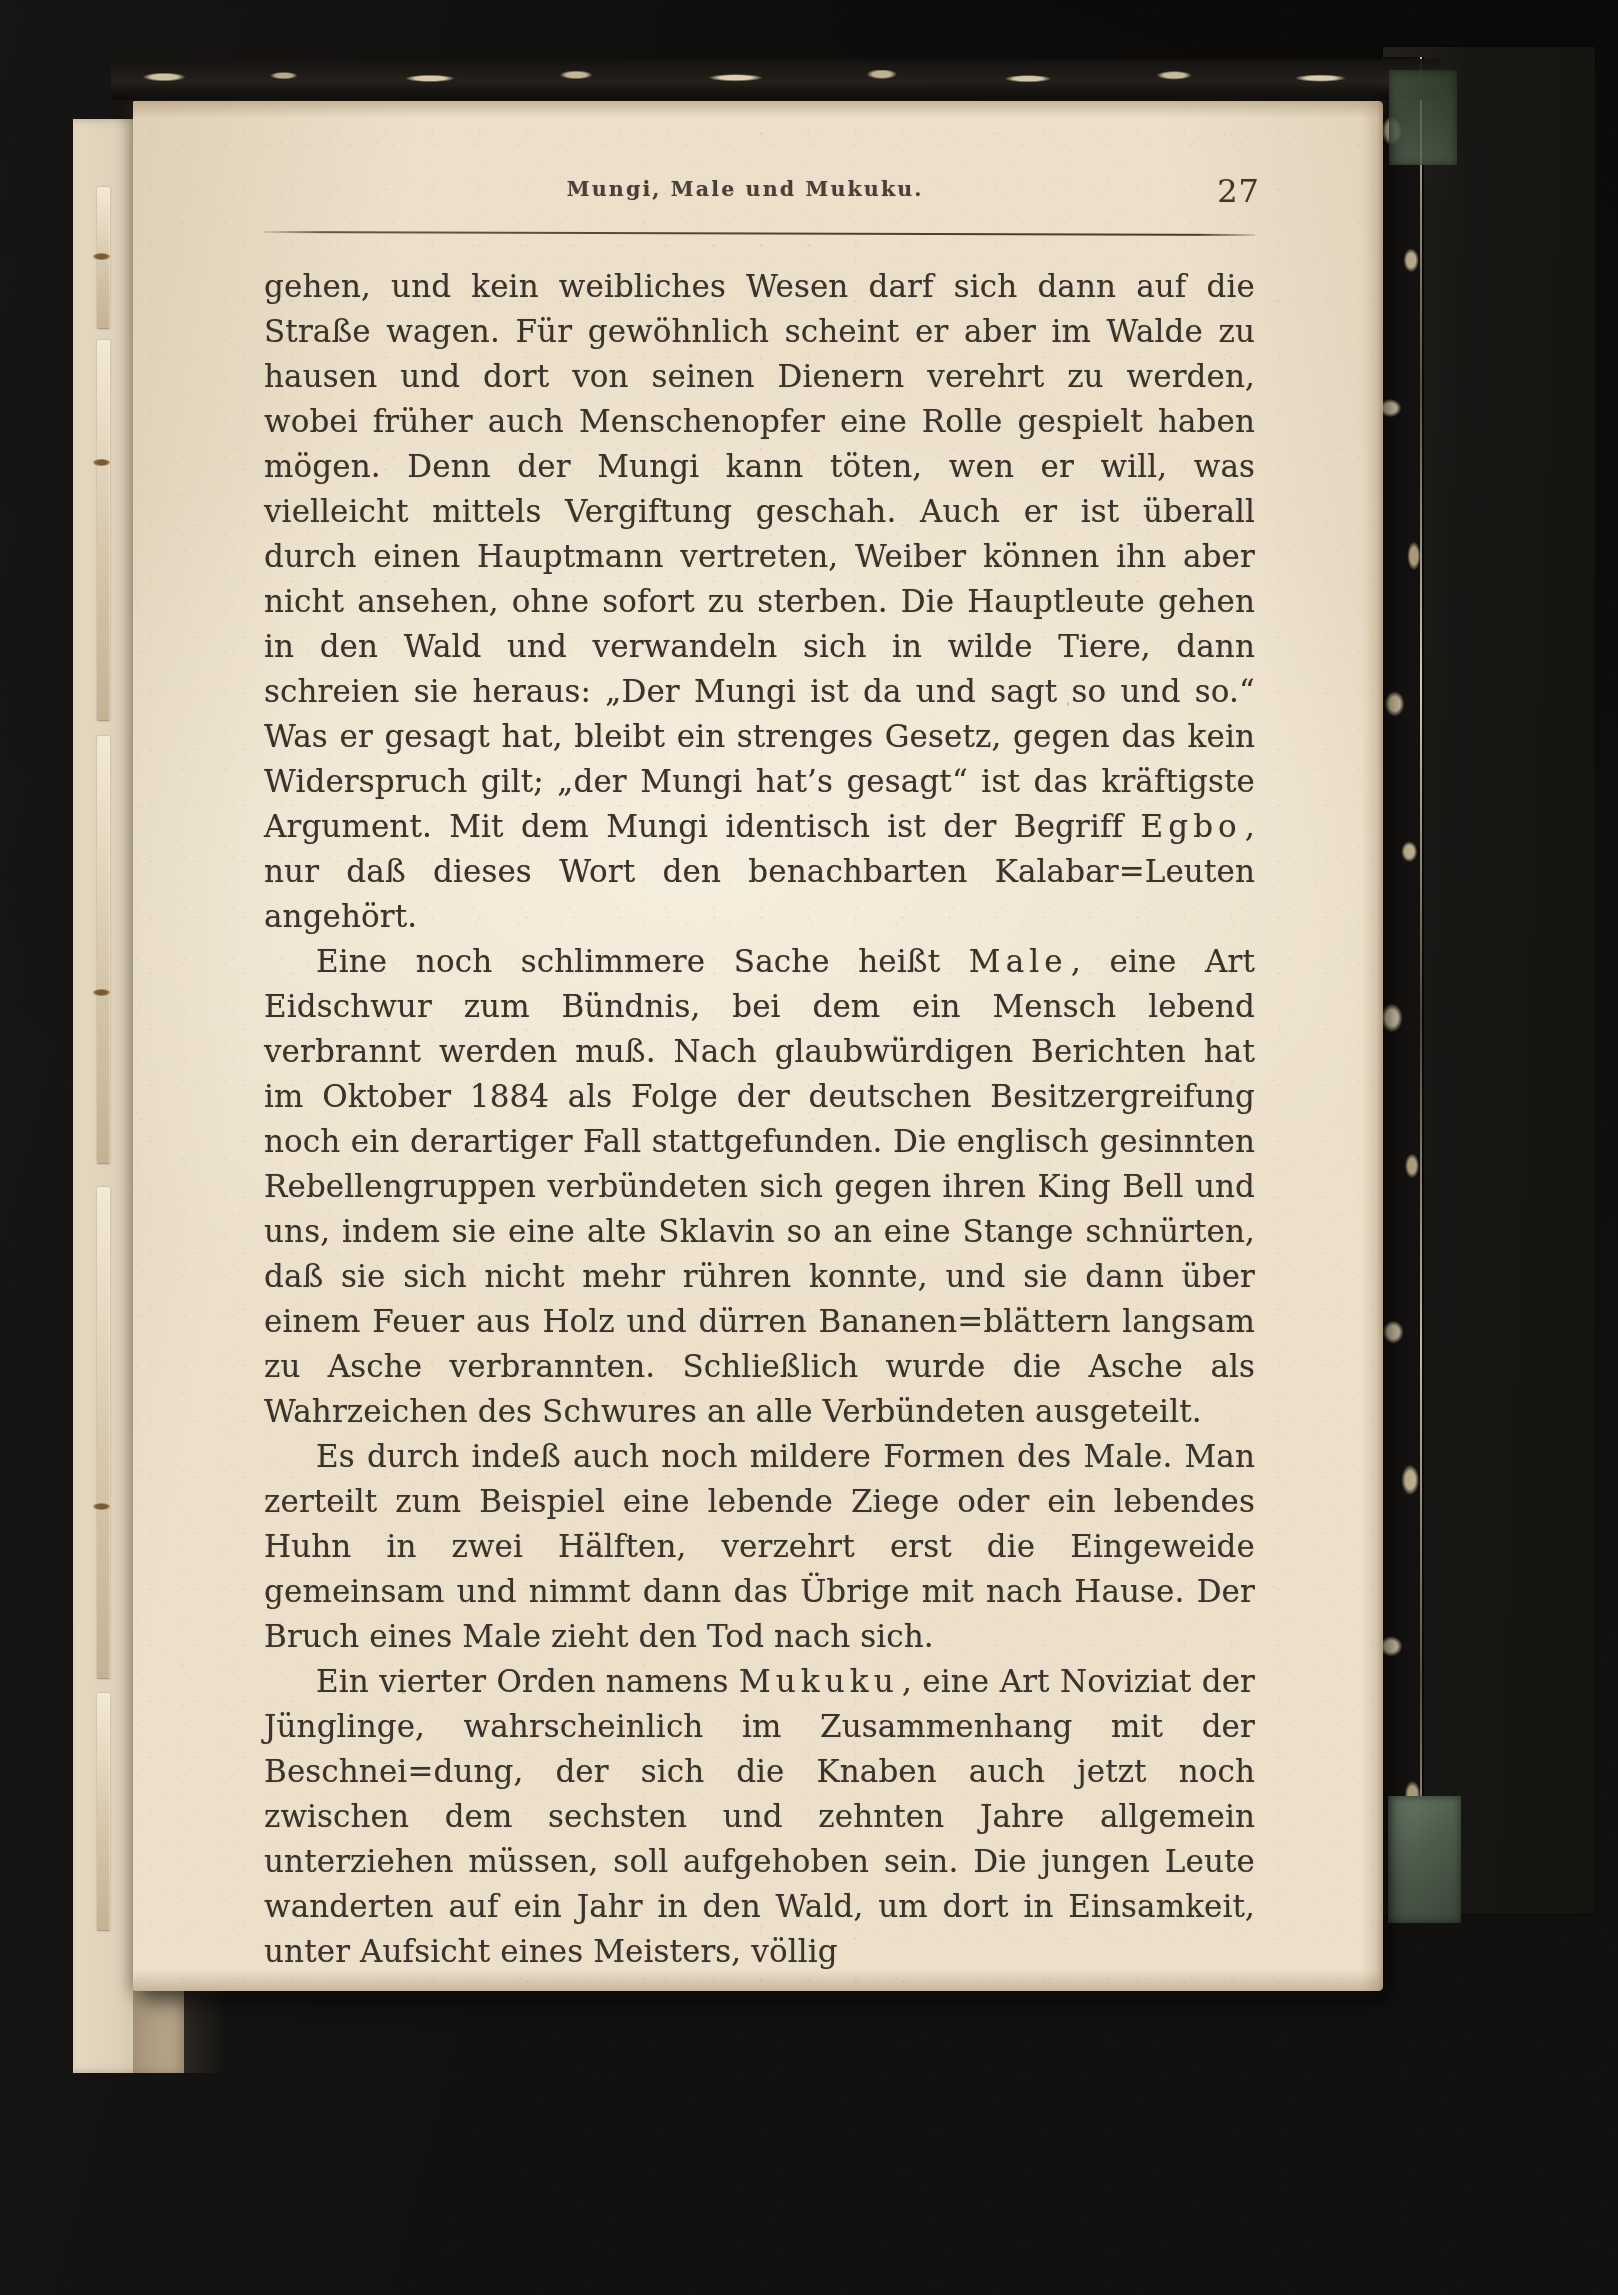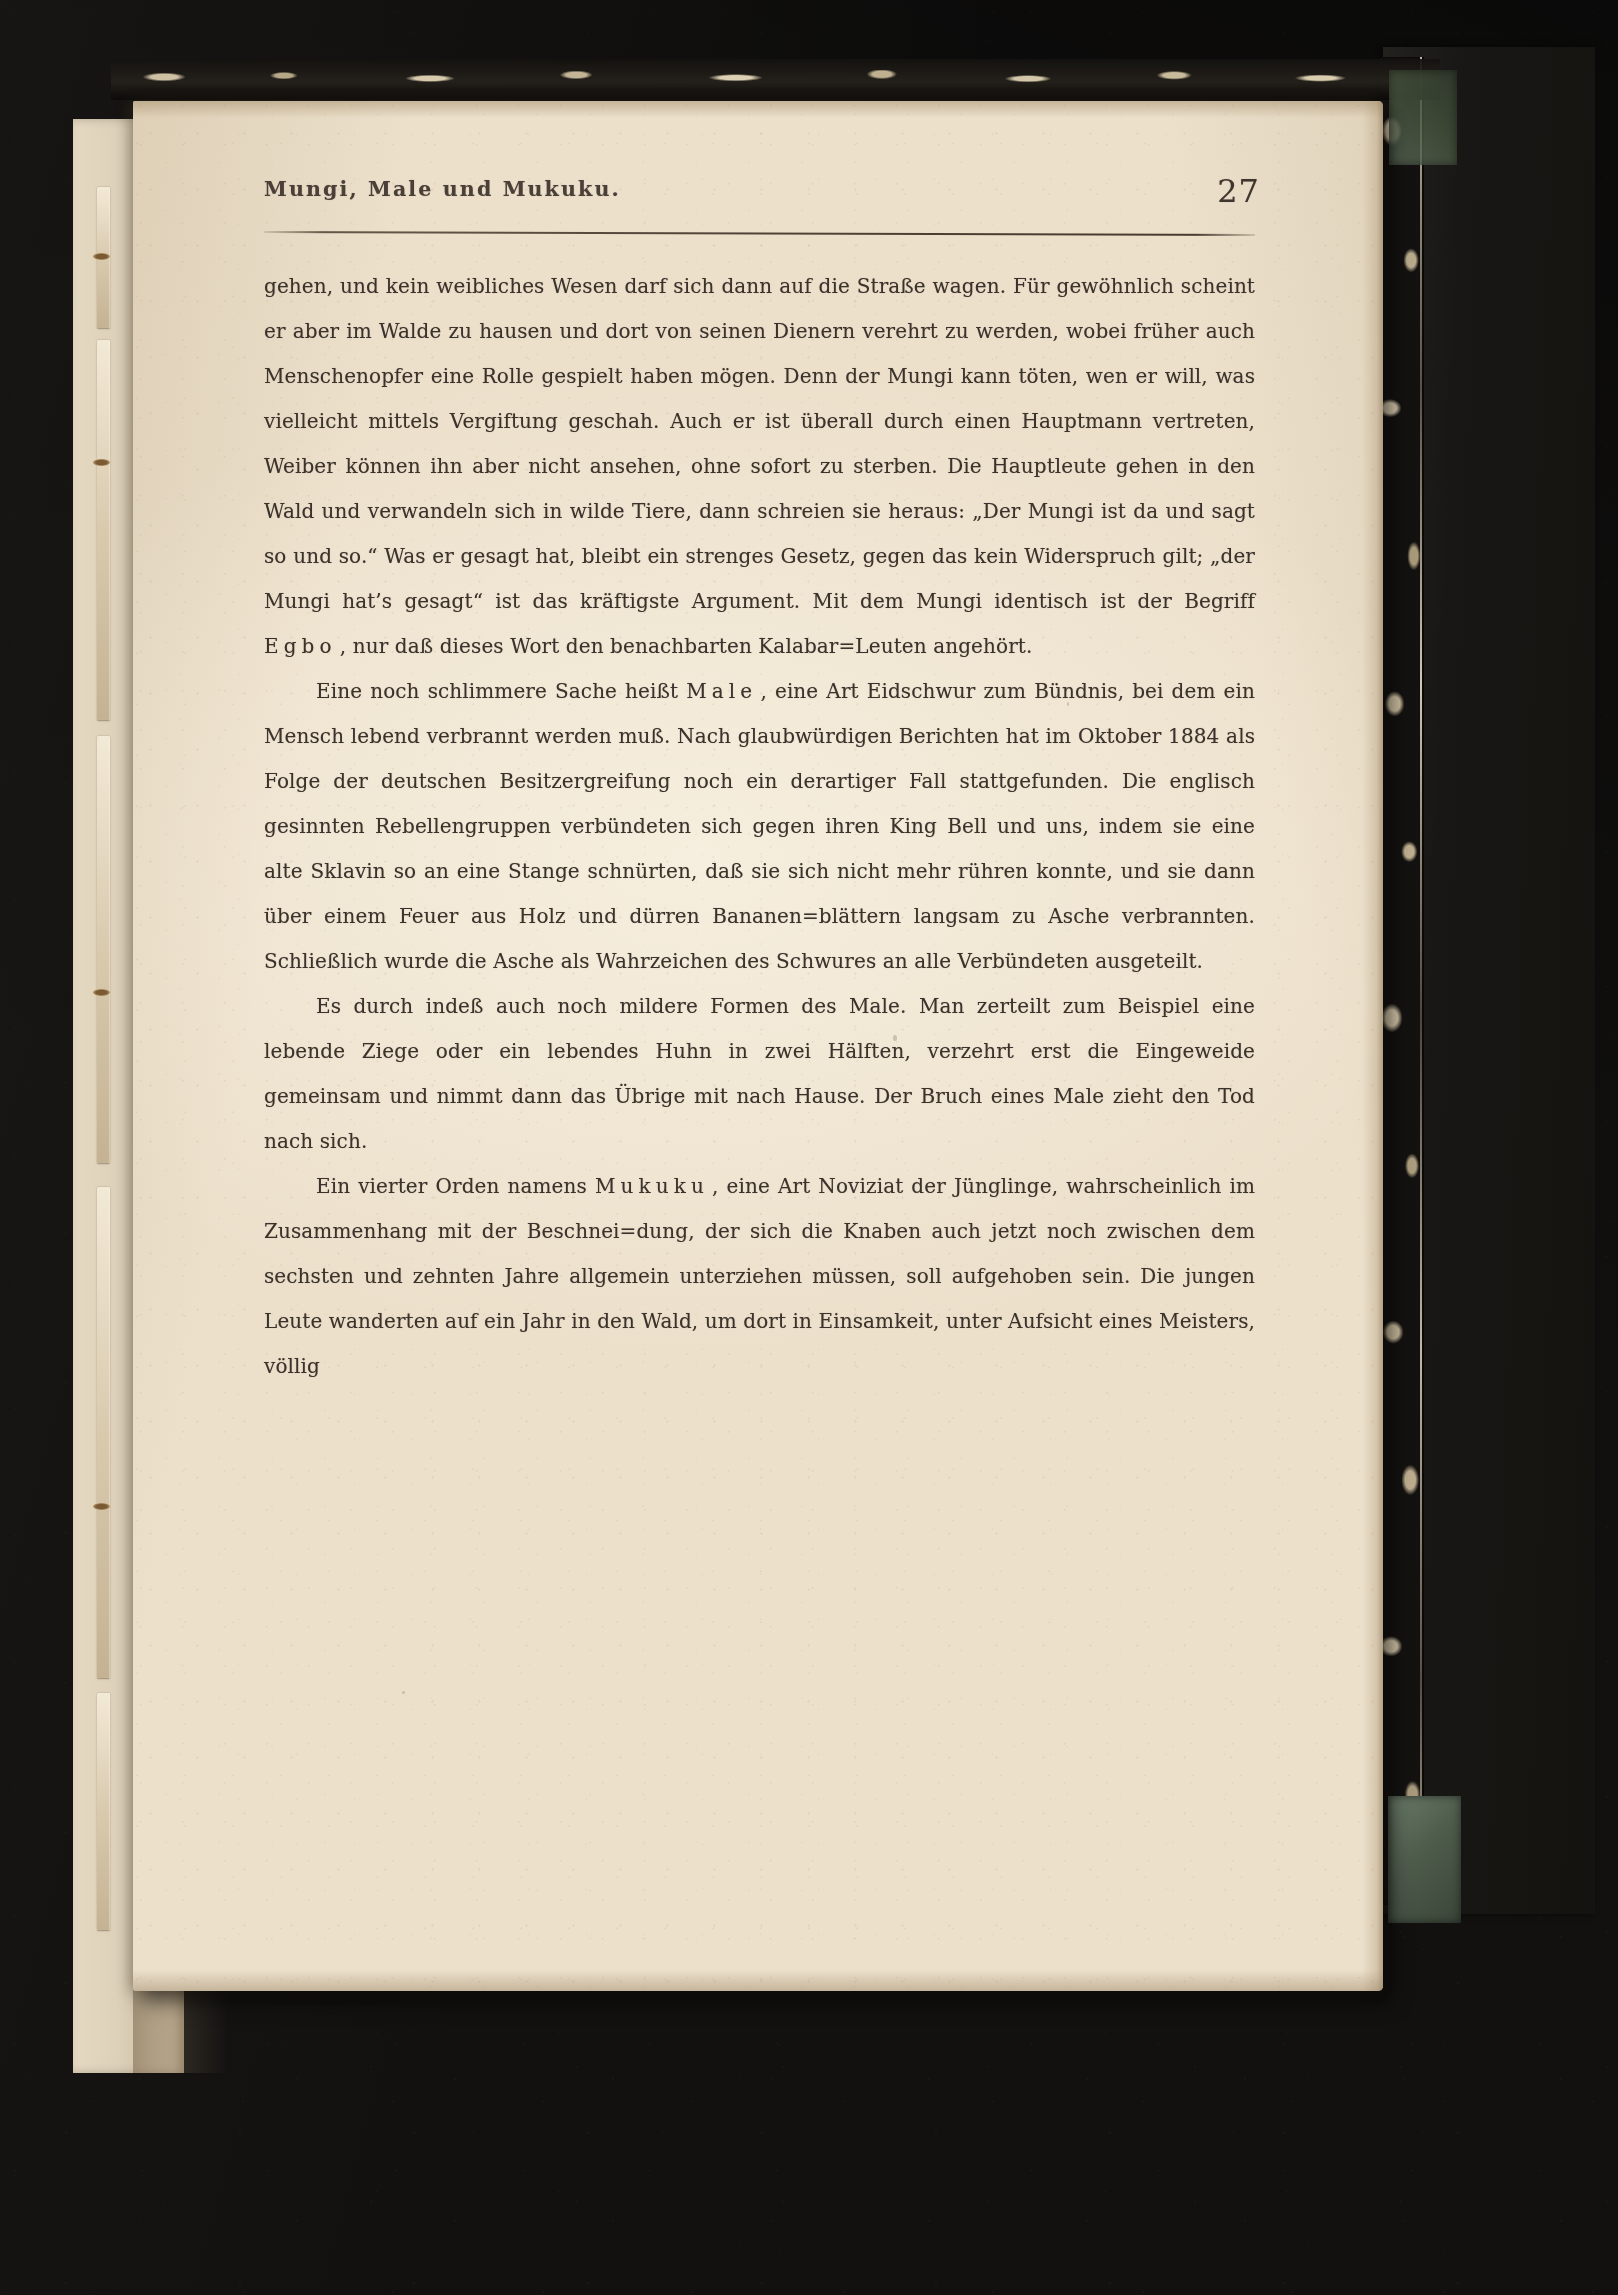--- a/index.html
+++ b/index.html
@@ -240,20 +240,21 @@
     width: 991px;
   }
 
   .running-head {
     position: relative;
     height: 49px;
   }
   .rh-title {
     position: absolute;
     left: 0; right: 0;
+    text-align: center;
     padding-right: 28.5px;
     font-family: "DejaVu Serif", serif;
     font-size: 20.6px;
     font-weight: 700;
     letter-spacing: 2.1px;
     color: #4b4038;
     white-space: nowrap;
   }
   .rh-folio {
     position: absolute;
@@ -270,21 +271,21 @@
     background: linear-gradient(90deg,
       rgba(90,76,62,.15) 0%, rgba(78,64,50,.85) 6%,
       rgba(70,58,46,.95) 50%, rgba(62,50,40,.95) 94%, rgba(90,76,62,.2) 100%);
     transform: rotate(0.17deg);
     transform-origin: left center;
   }
 
   .body-copy {
     margin-top: 32px;
     font-family: "DejaVu Serif", serif;
-    font-size: 20px;
+    font-size: 31px;
     line-height: 45px;
     color: #3b322b;
     text-align: justify;
     text-justify: inter-word;
     letter-spacing: 0.1px;
     -webkit-font-smoothing: none;
   }
   .body-copy p {
     margin: 0;
     text-indent: 52px;

